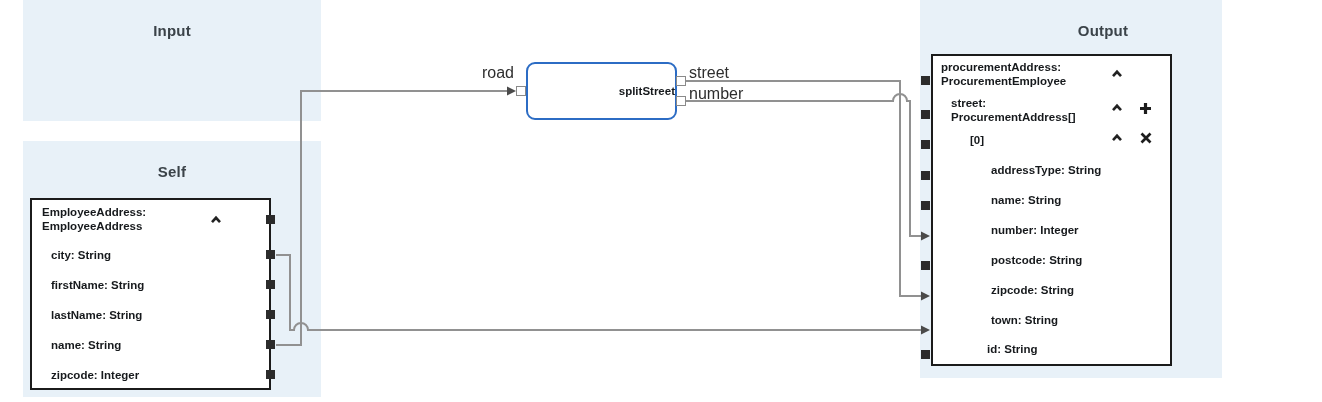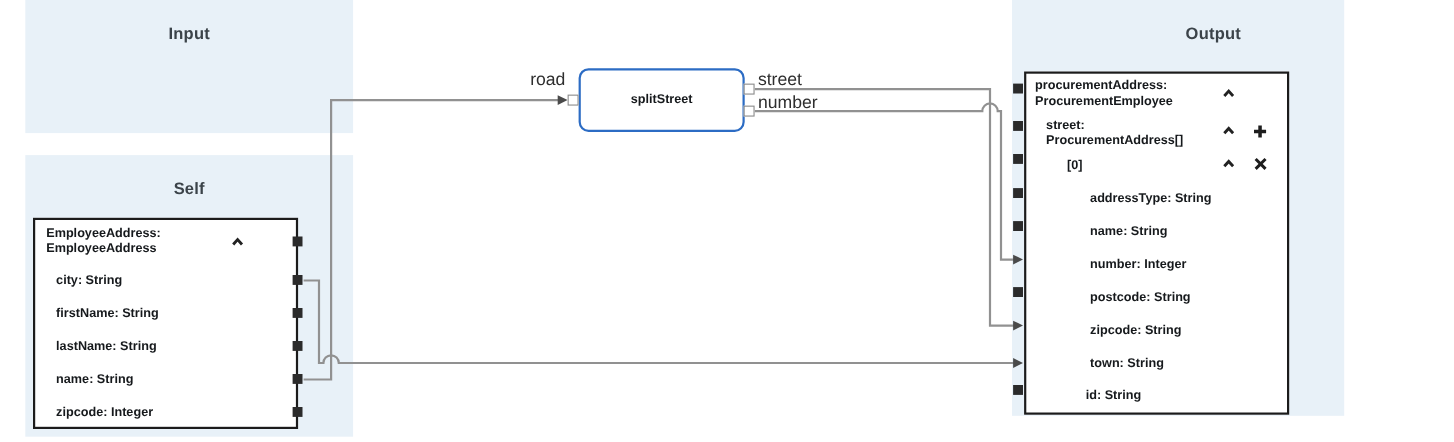--- a/index.html
+++ b/index.html
@@ -36,21 +36,21 @@
     position:absolute;width:10px;height:10px;background:#ffffff;
     border:1.5px solid #8a8a8a;box-sizing:border-box;z-index:3;
   }
   .port-label{
     position:absolute;font-size:16px;font-weight:normal;color:#2e2e2e;
     white-space:nowrap;z-index:2;height:13px;line-height:13px;
   }
   .transform-box{
     position:absolute;left:526px;top:62px;width:151px;height:58px;
     background:#ffffff;border:2px solid #2c6cc4;border-radius:9px;
-    box-sizing:border-box;display:flex;align-items:center;justify-content:center;
+    box-sizing:border-box;display:flex;align-items:center;justify-content:flex-end;
     z-index:2;
   }
   .transform-name{font-size:11.5px;font-weight:bold;color:#16191c;}
 </style>
 </head>
 <body>
 
 <div class="canvas">
 
   <div class="panel" style="left:2px;top:0;width:298px;height:121px;">
@@ -104,21 +104,21 @@
   <div class="transform-box">
     <span class="transform-name">splitStreet</span>
   </div>
   <div class="port-label" style="left:460px;top:66px;width:54px;text-align:right;">road</div>
   <div class="port" style="left:516px;top:86px;"></div>
   <div class="port-label" style="left:689px;top:66px;">street</div>
   <div class="port" style="left:676px;top:76px;"></div>
   <div class="port-label" style="left:689px;top:87px;">number</div>
   <div class="port" style="left:676px;top:96px;"></div>
 
-  <div class="box" style="left:931px;top:65px;width:241px;height:312px;">
+  <div class="box" style="left:931px;top:54px;width:241px;height:312px;">
     <div class="frow two-line" style="left:8px;top:4px;">
       <div>procurementAddress:</div>
       <div>ProcurementEmployee</div>
     </div>
     <button class="icon-btn" style="left:177px;top:12px;width:14px;height:14px;">
       <span><svg width="14" height="14" viewBox="0 0 14 14">
             <path d="M3 9.2 L7 4.8 L11 9.2" fill="none" stroke="#222" stroke-width="2.6"></path>
           </svg></span>
     </button>
 

